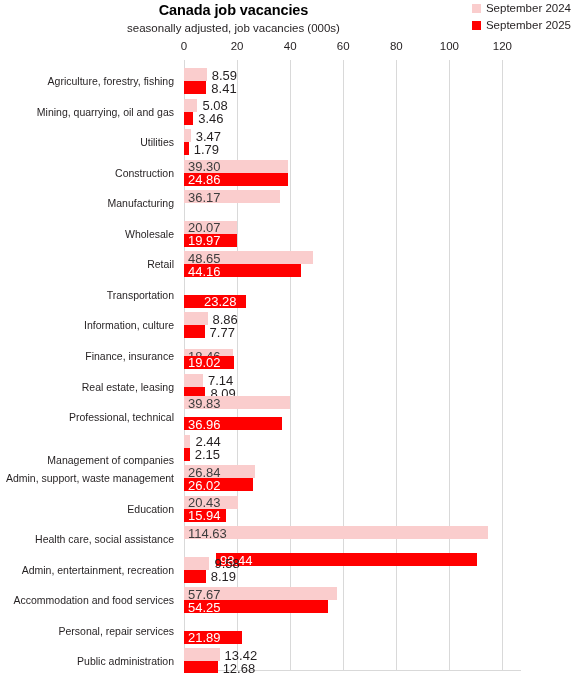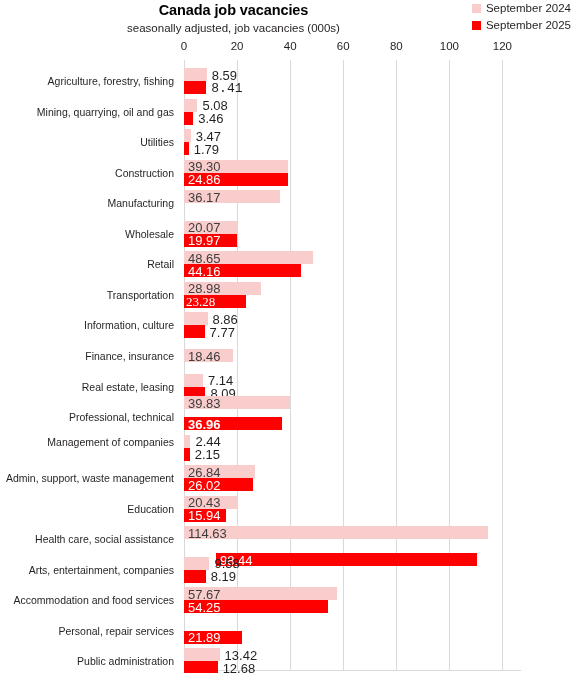--- a/index.html
+++ b/index.html
@@ -95,45 +95,45 @@
       <div class="cat-label" style="top: 82.1px;">Utilities</div>
       <div class="cat-label" style="top: 112.65px;">Construction</div>
       <div class="cat-label" style="top: 143.2px;">Manufacturing</div>
       <div class="cat-label" style="top: 173.75px;">Wholesale</div>
       <div class="cat-label" style="top: 204.3px;">Retail</div>
       <div class="cat-label" style="top: 234.85px;">Transportation</div>
       <div class="cat-label" style="top: 265.4px;">Information, culture</div>
       <div class="cat-label" style="top: 295.95px;">Finance, insurance</div>
       <div class="cat-label" style="top: 326.5px;">Real estate, leasing</div>
       <div class="cat-label" style="top: 357.05px;">Professional, technical</div>
-      <div class="cat-label" style="top: 382px; text-align: center;">Management of companies</div>
+      <div class="cat-label" style="top: 400px; text-align: center;">Management of companies</div>
       <div class="cat-label" style="top: 418.15px;">Admin, support, waste management</div>
       <div class="cat-label" style="top: 448.7px;">Education</div>
       <div class="cat-label" style="top: 479.25px;">Health care, social assistance</div>
-      <div class="cat-label" style="top: 509.8px;">Arts, entertainment, companies</div>
+      <div class="cat-label" style="top: 509.8px;">Admin, entertainment, recreation</div>
       <div class="cat-label" style="top: 540.35px;">Accommodation and food services</div>
       <div class="cat-label" style="top: 570.9px;">Personal, repair services</div>
       <div class="cat-label" style="top: 601.45px;">Public administration</div>
     </div>
 
   <div class="plot" id="plot">
     <div class="plot-border"></div>
   <div class="gridline" style="left: 53.0709px;"></div>
       <div class="gridline" style="left: 106.142px;"></div>
       <div class="gridline" style="left: 159.213px;"></div>
       <div class="gridline" style="left: 212.283px;"></div>
       <div class="gridline" style="left: 265.354px;"></div>
       <div class="gridline" style="left: 318.425px;"></div>
       <div class="bar-row" style="top: 8px; width: 337px;">
         <div class="bar" style="width: 22.7939px; background: rgb(250, 205, 205);"></div>
         <div class="bar-value v-out" style="left: 27.7939px;">8.59</div>
       </div>
       <div class="bar-row" style="top: 21px; width: 337px;">
         <div class="bar" style="width: 22.3163px; background: rgb(255, 0, 0);"></div>
-        <div class="bar-value v-out" style="left: 27.3163px; font-family: Liberation Mono, monospace;">8.41</div>
+        <div class="bar-value v-out" style="left: 27.3163px;">8.41</div>
       </div>
       <div class="bar-row" style="top: 38.55px; width: 337px;">
         <div class="bar" style="width: 13.48px; background: rgb(250, 205, 205);"></div>
         <div class="bar-value v-out" style="left: 18.48px;">5.08</div>
       </div>
       <div class="bar-row" style="top: 51.55px; width: 337px;">
         <div class="bar" style="width: 9.18126px; background: rgb(255, 0, 0);"></div>
         <div class="bar-value v-out" style="left: 14.1813px;">3.46</div>
       </div>
       <div class="bar-row" style="top: 69.1px; width: 337px;">
@@ -165,55 +165,55 @@
         <div class="bar-value v-in-red" style="left: 4px;">19.97</div>
       </div>
       <div class="bar-row" style="top: 191.3px; width: 337px;">
         <div class="bar" style="width: 129.095px; background: rgb(250, 205, 205);"></div>
         <div class="bar-value v-in-pink" style="left: 4px;">48.65</div>
       </div>
       <div class="bar-row" style="top: 204.3px; width: 337px;">
         <div class="bar" style="width: 117.18px; background: rgb(255, 0, 0);"></div>
         <div class="bar-value v-in-red" style="left: 4px;">44.16</div>
       </div>
-      <div class="bar-row" style="top: 221.85px; width: 337px;">
-        <div class="bar" style="width: 76.8997px; background: rgb(250, 205, 205);"></div>
-        <div class="bar-value v-in-pink" style="left: 4px;">28.98</div>
-      </div>
       <div class="bar-row" style="top: 234.85px; width: 337px;">
         <div class="bar" style="width: 61.7745px; background: rgb(255, 0, 0);"></div>
-        <div class="bar-value v-in-red" style="left: 2px; font-family: Liberation Serif, serif;">23.28</div>
+        <div class="bar-value v-in-red" style="left: 20px;">23.28</div>
       </div>
       <div class="bar-row" style="top: 252.4px; width: 337px;">
         <div class="bar" style="width: 23.5104px; background: rgb(250, 205, 205);"></div>
         <div class="bar-value v-out" style="left: 28.5104px;">8.86</div>
       </div>
       <div class="bar-row" style="top: 265.4px; width: 337px;">
         <div class="bar" style="width: 20.618px; background: rgb(255, 0, 0);"></div>
         <div class="bar-value v-out" style="left: 25.618px;">7.77</div>
       </div>
       <div class="bar-row" style="top: 289px; width: 337px;">
         <div class="bar" style="width: 48.9844px; background: rgb(250, 205, 205);"></div>
         <div class="bar-value v-in-pink" style="left: 4px;">18.46</div>
       </div>
+      <div class="bar-row" style="top: 295.95px; width: 337px;">
+        <div class="bar" style="width: 50.4704px; background: rgb(255, 0, 0);"></div>
+        <div class="bar-value v-in-red" style="left: 4px;">19.02</div>
+      </div>
       <div class="bar-row" style="top: 313.5px; width: 337px;">
         <div class="bar" style="width: 18.9463px; background: rgb(250, 205, 205);"></div>
         <div class="bar-value v-out" style="left: 23.9463px;">7.14</div>
       </div>
       <div class="bar-row" style="top: 326.5px; width: 337px;">
         <div class="bar" style="width: 21.4672px; background: rgb(255, 0, 0);"></div>
         <div class="bar-value v-out" style="left: 26.4672px;">8.09</div>
       </div>
       <div class="bar-row" style="top: 336px; width: 337px; padding-left: 36px;">
         <div class="bar" style="width: 105.691px; background: rgb(250, 205, 205);"></div>
         <div class="bar-value v-in-pink" style="left: 4px;">39.83</div>
       </div>
       <div class="bar-row" style="top: 357.05px; width: 337px;">
         <div class="bar" style="width: 98.075px; background: rgb(255, 0, 0);"></div>
-        <div class="bar-value v-in-red" style="left: 4px; font-weight: bold;">36.96</div>
+        <div class="bar-value v-in-red" style="left: 4px;">36.96</div>
       </div>
       <div class="bar-row" style="top: 374.6px; width: 337px;">
         <div class="bar" style="width: 6.47465px; background: rgb(250, 205, 205);"></div>
         <div class="bar-value v-out" style="left: 11.4746px;">2.44</div>
       </div>
       <div class="bar-row" style="top: 387.6px; width: 337px;">
         <div class="bar" style="width: 5.70512px; background: rgb(255, 0, 0);"></div>
         <div class="bar-value v-out" style="left: 10.7051px;">2.15</div>
       </div>
       <div class="bar-row" style="top: 405.15px; width: 337px;">

